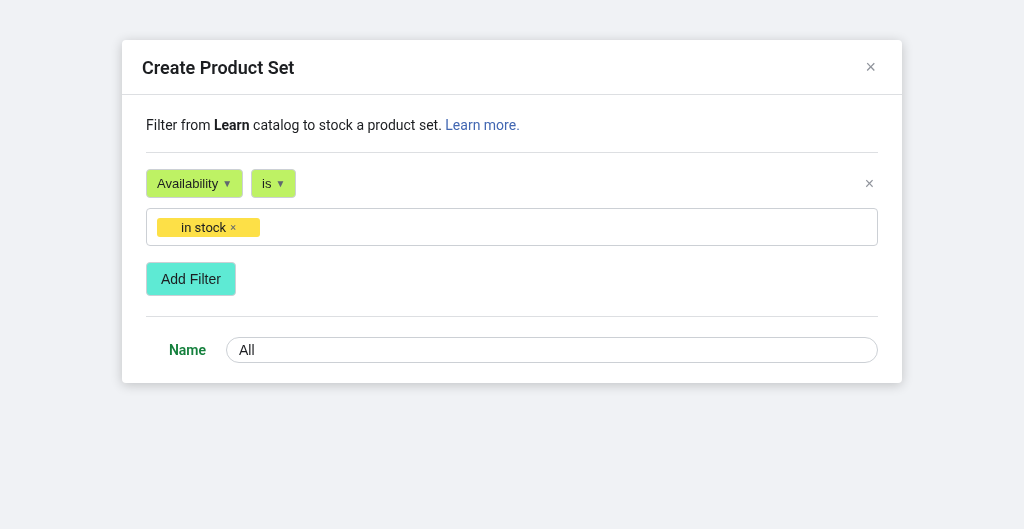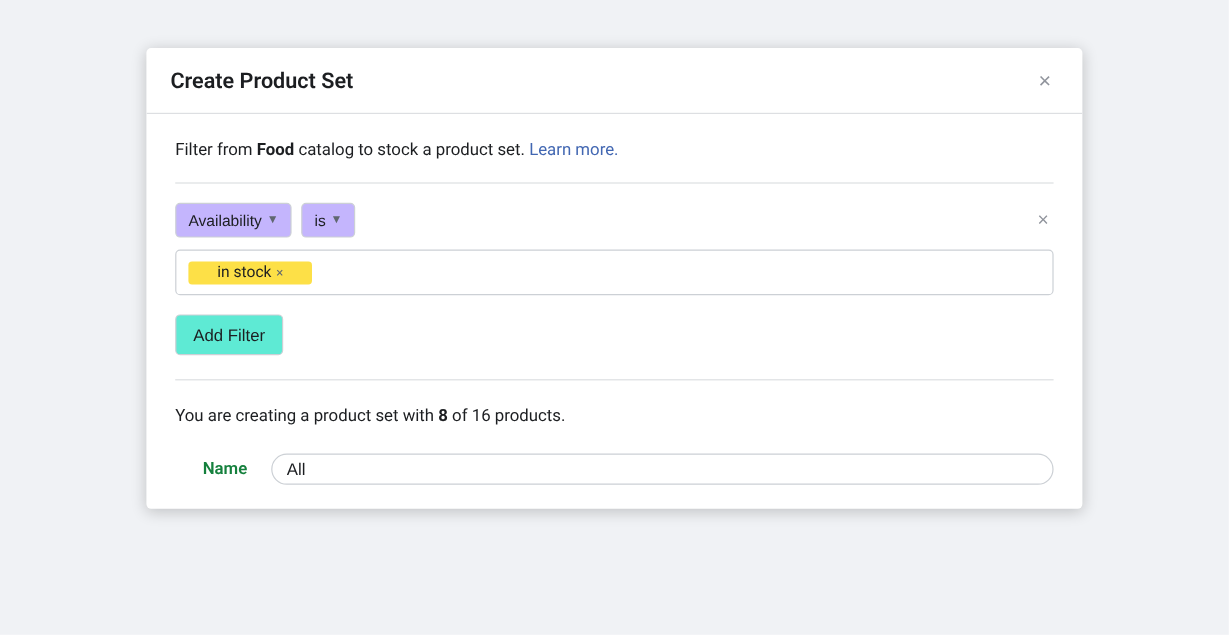--- a/index.html
+++ b/index.html
@@ -96,21 +96,21 @@
       margin-bottom: 10px;
     }
 
     .filter-dropdown {
       display: flex;
       align-items: center;
       gap: 4px;
       border: 1px solid #ccd0d5;
       border-radius: 4px;
       padding: 6px 10px;
-      background: #c4b5fd;
+      background: #bef264;
       cursor: pointer;
       font-size: 13px;
       color: #1c1e21;
     }
 
     .filter-dropdown .chevron {
       font-size: 10px;
       color: #606770;
     }
 
@@ -222,21 +222,21 @@
 
     <div class="modal-header">
       <span class="modal-title">Create Product Set</span>
       <button class="modal-close">×</button>
     </div>
 
     <div class="modal-body">
 
       
       <div class="description-row">
-        <span>Filter from </span><span class="bold">Food</span><span> catalog to stock a product set. </span><a href="#" class="link">Learn more.</a>
+        <span>Filter from </span><span class="bold">Learn</span><span> catalog to stock a product set. </span><a href="#" class="link">Learn more.</a>
       </div>
 
       <hr class="divider">
 
       
       <div class="filter-section">
 
         <div class="filter-row">
           <button class="filter-dropdown">
             <span>Availability</span>
@@ -261,23 +261,20 @@
       </div>
 
       
       <button class="add-filter-btn">
         <span>Add Filter</span>
       </button>
 
       <hr class="divider2">
 
       
-      <div class="product-count-row">
-        <span>You are creating a product set with </span><span class="bold">8</span><span> of 16 products.</span>
-      </div>
 
       
       <div class="name-row">
         <label class="name-label">Name</label>
         <input class="name-input" type="text" value="All" placeholder="All" style="">
       </div>
 
     </div>
   </div>
 </div>

